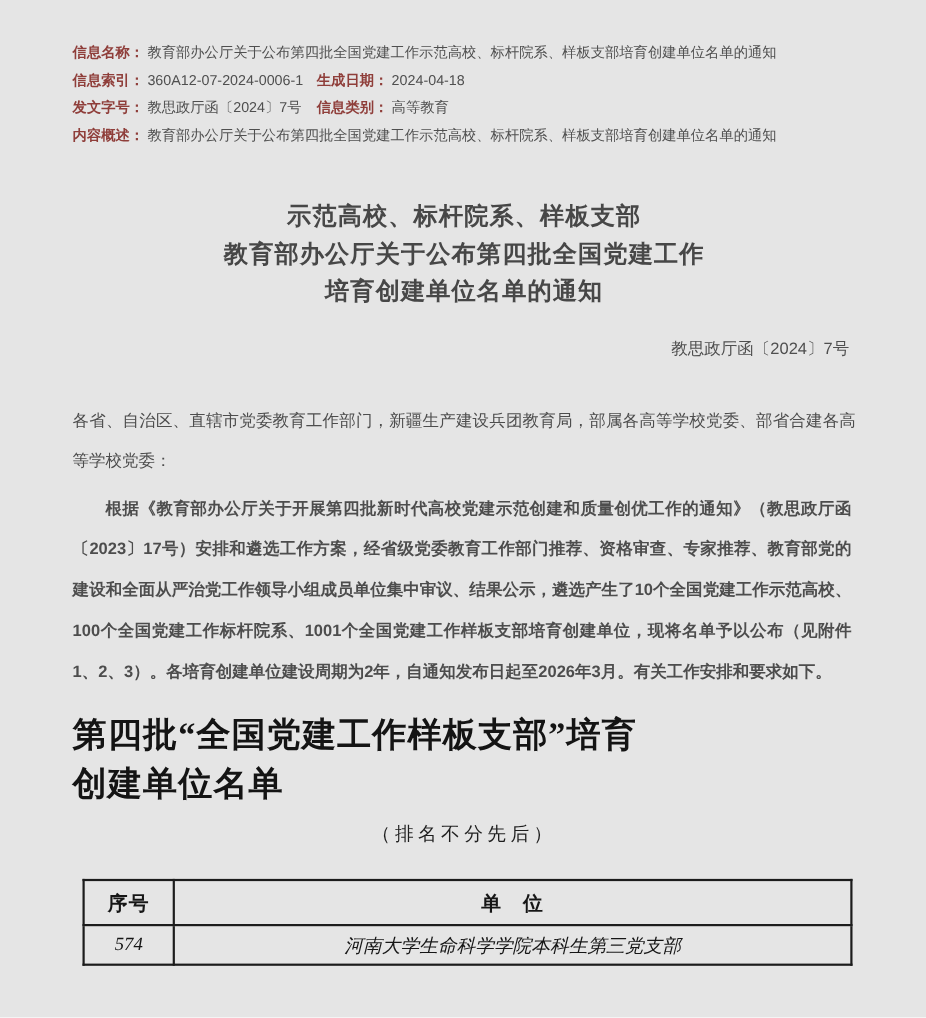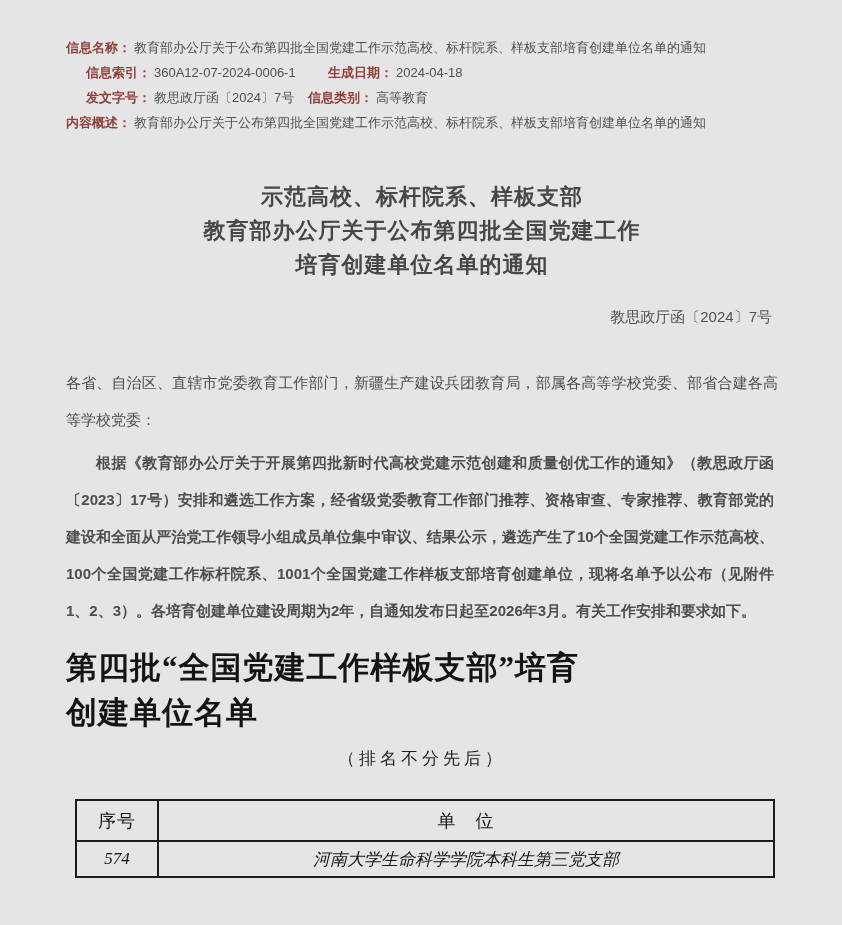--- a/index.html
+++ b/index.html
@@ -10,21 +10,21 @@
     font-family:"Liberation Sans","DejaVu Sans",sans-serif;
     overflow:hidden;
   }
   
   .meta{
     position:absolute;left:66px;top:35px;width:716px;
     font-size:13px;line-height:25px;color:#4f4f4f;
   }
   .meta-row{display:flex;white-space:nowrap;}
   .meta-field{display:inline-block;}
-  .meta-field.colw{width:222px;margin-left:20px;}
+  .meta-field.colw{width:222px;}
   .meta-label{font-weight:700;color:#8f3e3a;margin-right:3px;}
   .meta-value{color:#4f4f4f;}
   
   .doc-title{
     position:absolute;left:66px;top:180px;width:712px;
     text-align:center;font-size:22px;font-weight:700;
     color:#474747;line-height:34px;letter-spacing:1px;
   }
   
   .doc-number{
@@ -57,21 +57,21 @@
   .roster-table{
     position:absolute;left:75px;top:799px;width:700px;
     border-collapse:collapse;table-layout:fixed;
     font-family:"Liberation Serif","DejaVu Serif",serif;
     color:#161616;
   }
   .roster-table th,.roster-table td{
     border:2px solid #1c1c1c;text-align:center;vertical-align:middle;
     padding:0;
   }
-  .roster-table th{height:39px;font-size:18px;font-weight:400;letter-spacing:1px;}
+  .roster-table th{height:39px;font-size:18px;font-weight:700;letter-spacing:1px;}
   .roster-table td{height:34px;font-size:17px;font-weight:400;font-style:italic;}
   .col-seq{width:82px;}
   .seq-cell{font-size:16px;}
 </style>
 </head>
 <body>
 
 <div class="page">
 
   <div class="meta">

